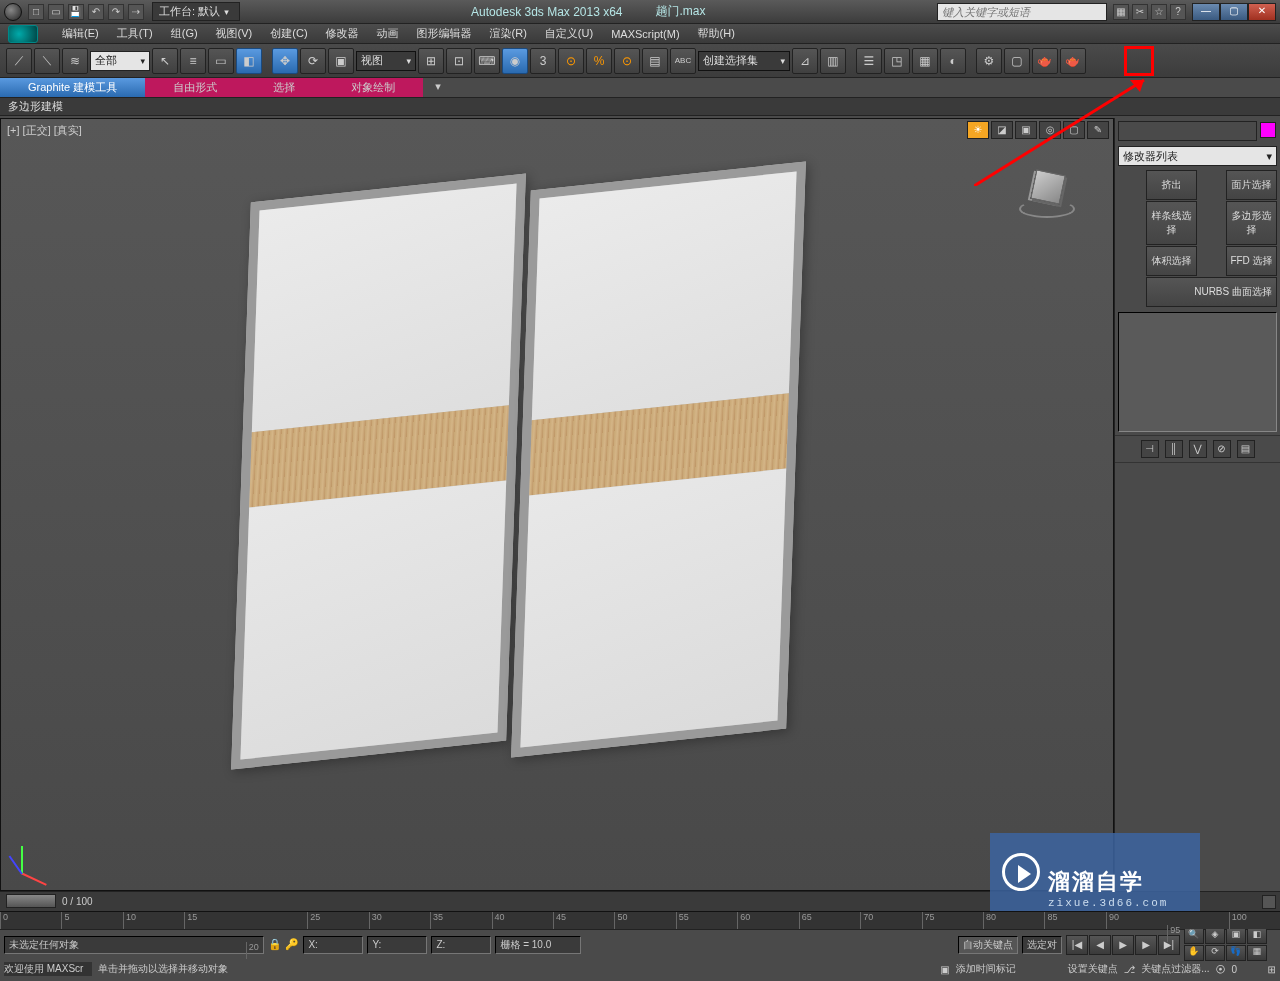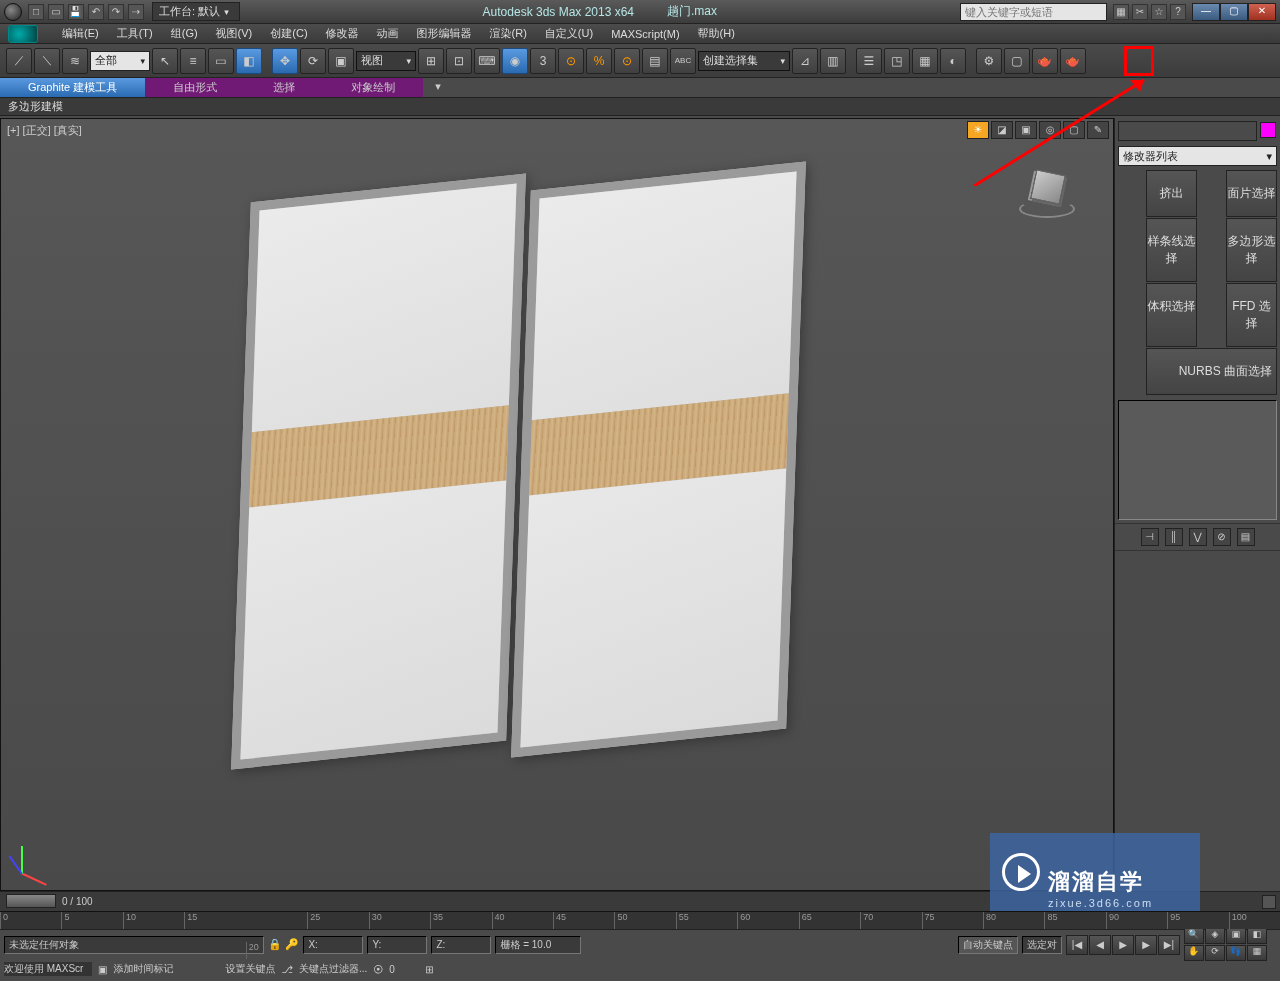--- a/index.html
+++ b/index.html
@@ -7,21 +7,21 @@
 
 
 .titlebar { height: 24px; background: linear-gradient(#5a5a5a, #3c3c3c); display: flex; align-items: center; padding: 0 4px; border-bottom: 1px solid #222; }
 .titlebar .app-icon { width: 18px; height: 18px; background: radial-gradient(circle at 6px 6px,#888,#222); border-radius: 50%; margin-right: 6px; border:1px solid #111;}
 .titlebar .qat { display: flex; gap: 4px; margin-right: 8px; }
 .titlebar .qat span { width: 16px; height: 16px; background: #555; border: 1px solid #333; font-size: 10px; text-align: center; line-height: 14px; color:#ccc;}
 .titlebar .workspace { background: #3a3a3a; border: 1px solid #222; padding: 1px 10px 1px 6px; font-size: 11px; color:#ddd; position:relative;}
 .titlebar .workspace::after{content:"▾"; margin-left:4px; font-size:9px;}
 .titlebar .title-center { flex: 1; text-align: center; color: #b5e5e5; font-size: 12px; display:flex; align-items:center; justify-content:center; gap:33px;}
 .titlebar .title-center .filename { color: #b5e5e5; }
-.titlebar .search { width: 147px; height: 18px; background: #e5e5e5; border: 1px solid #222; font-size: 11px; padding: 0 4px; color: #888; }
+.titlebar .search { width: 170px; height: 18px; background: #e5e5e5; border: 1px solid #222; font-size: 11px; padding: 0 4px; font-style: italic; color: #888; }
 .titlebar .right-icons { display: flex; gap: 3px; margin: 0 6px; }
 .titlebar .right-icons span { width: 16px; height: 16px; background: #555; border: 1px solid #333; text-align:center; font-size:10px; line-height:14px;}
 .win-controls { display: flex; }
 .win-controls div { width: 28px; height: 18px; background: linear-gradient(#6a8ab0,#3a5a80); border: 1px solid #222; text-align: center; line-height: 14px; color: #fff; font-size: 10px; }
 .win-controls .close { background: linear-gradient(#d06050,#a03020); }
 
 
 .menubar { height: 20px; background: linear-gradient(#4c4c4c,#3a3a3a); display: flex; align-items: center; padding: 0 8px; gap: 18px; border-bottom:1px solid #222;}
 .menubar span { font-size: 11px; color: #ddd; cursor: default; }
 .menubar .app-logo { width: 30px; height: 18px; background: radial-gradient(circle at 10px 8px,#0aa,#044); border-radius: 3px; margin-right: 6px; border:1px solid #088;}
@@ -34,21 +34,21 @@
 .tsep { width: 6px; }
 .tdrop { min-width: 60px; height: 20px; background: #e5e5e5; border: 1px solid #222; font-size: 11px; color: #222; padding: 0 4px; display:flex; align-items:center;}
 .tdrop.dark { background: #3a3a3a; color: #ddd; border-color:#111;}
 .tdrop::after { content: "▾"; margin-left: auto; font-size:9px;}
 
 .teapot-highlight { position: absolute; top: 46px; left: 1124px; width: 30px; height: 30px; border: 3px solid #f00; z-index: 200; pointer-events:none;}
 .arrow-line { position: absolute; top: 76px; left: 974px; width: 180px; height: 110px; z-index: 199; pointer-events:none;}
 
 
 .ribbon { height: 20px; background: #4a4a4a; display: flex; align-items: stretch; border-bottom:1px solid #222;}
-.ribbon .tab { padding: 2px 28px; font-size: 11px; color: #ccc; background: #701a75; display:flex; align-items:center;}
+.ribbon .tab { padding: 2px 28px; font-size: 11px; color: #ccc; background: #be185d; display:flex; align-items:center;}
 .ribbon .tab.active { background: linear-gradient(#5a9ae0,#2a6ab0); color: #fff; }
 .ribbon .collapse { margin-left: 4px; padding: 2px 8px; color:#ccc;}
 .subribbon { height: 18px; background: #3a3a3a; border-bottom:1px solid #222; padding:1px 8px; font-size:11px; color:#ddd;}
 
 
 .main-area { position: absolute; top: 118px; left: 0; right: 0; bottom: 90px; display: flex; }
 .viewport { flex: 1; background: linear-gradient(180deg, #575757 0%, #494949 100%); position: relative; border: 1px solid #111; overflow:hidden;}
 .vp-label { position: absolute; top: 4px; left: 6px; font-size: 11px; color: #ccc; z-index: 50; }
 .vp-icons-right{ position:absolute; top:2px; right:4px; display:flex; gap:2px; z-index:50;}
 .vp-icons-right span{ width:22px; height:18px; background:#444; border:1px solid #222; font-size:10px; text-align:center; line-height:16px;}
@@ -73,21 +73,21 @@
 .axis-gizmo .z{ position:absolute; bottom:4px; left:4px; width:2px; height:22px; background:#44f; transform:rotate(-35deg); transform-origin:bottom;}
 
 
 .cmd-panel { width: 166px; background: #4a4a4a; border-left: 1px solid #222; display: flex; flex-direction: column; }
 .cmd-panel .row { display: flex; }
 .cmd-panel .namebox { height: 20px; background: #4a4a4a; border: 1px solid #222; margin: 3px; flex: 1; }
 .cmd-panel .color-sw { width: 16px; height: 16px; background: #f0f; border: 1px solid #222; margin: 4px 4px 4px 0; }
 .mod-drop { margin: 2px 3px; height: 20px; background: #e5e5e5; border: 1px solid #222; font-size: 11px; color: #222; padding: 1px 4px; display:flex; align-items:center;}
 .mod-drop::after{content:"▾"; margin-left:auto;}
 .mod-grid { display: grid; grid-template-columns: 1fr 1fr; gap: 1px; margin: 2px 3px; }
-.mod-grid div { background: linear-gradient(#555,#444); border: 1px solid #222; text-align: center; font-size: 12px; padding: 14px 0; color:#ddd;margin-left:28px;}
+.mod-grid div { background: linear-gradient(#555,#444); border: 1px solid #222; text-align: center; font-size: 10px; padding: 7px 0; color:#ddd;margin-left:28px;}
 .mod-grid .full { grid-column: 1/3; }
 .mod-stack { margin: 3px; height: 120px; background: #5a5a5a; border: 1px inset #333; }
 .mod-icons { display:flex; gap:6px; justify-content:center; padding:4px; border-top:1px solid #333; border-bottom:1px solid #333;}
 .mod-icons span{ width:18px; height:18px; background:#444; border:1px solid #222; font-size:10px; text-align:center; line-height:16px;}
 
 
 .bottom { position: absolute; bottom: 0; left: 0; right: 0; height: 90px; background: #4a4a4a; }
 .timeline { height: 20px; background: #3a3a3a; display: flex; align-items: center; border-top: 1px solid #222; position:relative;}
 .timeline .slider { position:absolute; left:6px; top:2px; width:50px; height:14px; background:linear-gradient(#888,#555); border:1px solid #222;}
 .timeline .range { margin-left: 62px; font-size: 10px; color: #ccc; }
@@ -104,21 +104,21 @@
 
 .status2{ height:20px; display:flex; align-items:center; padding:0 4px; gap:6px; font-size:10px; background:#4a4a4a;}
 .status2 .hint{ flex:1;}
 
 
 .watermark { position: absolute; right: 80px; bottom: 70px; width: 210px; height: 78px; background: rgba(60,100,160,0.85); display: flex; align-items: center; gap: 8px; padding: 8px 12px; z-index: 300; color:#fff;}
 .watermark .play-ic { width: 38px; height: 38px; border: 3px solid #fff; border-radius: 50%; position: relative; flex-shrink:0;}
 .watermark .play-ic::after{ content:""; position:absolute; left:13px; top:9px; border-left:13px solid #fff; border-top:9px solid transparent; border-bottom:9px solid transparent;}
 .watermark .wm-txt{ display:flex; flex-direction:column;margin-top:31px;}
 .watermark .wm-big{ font-size:22px; font-weight:bold; letter-spacing:2px;}
-.watermark .wm-small{ font-size:11px; letter-spacing:2px; color:#cde;}
+.watermark .wm-small{ font-size:11px; letter-spacing:2px; color:#cde;font-family:Liberation Mono, monospace;}
 </style>
 </head>
 <body>
 
 <div class="titlebar">
   <div class="app-icon"></div>
   <div class="qat">
     <span>□</span>
     <span>▭</span>
     <span>💾</span>
@@ -298,21 +298,21 @@
       <div class="tick" style="left: 43.2%;">45</div>
       <div class="tick" style="left: 48%;">50</div>
       <div class="tick" style="left: 52.8%;">55</div>
       <div class="tick" style="left: 57.6%;">60</div>
       <div class="tick" style="left: 62.4%;">65</div>
       <div class="tick" style="left: 67.2%;">70</div>
       <div class="tick" style="left: 72%;">75</div>
       <div class="tick" style="left: 76.8%;">80</div>
       <div class="tick" style="left: 81.6%;">85</div>
       <div class="tick" style="left: 86.4%;">90</div>
-      <div class="tick" style="left: 91.2%;">95</div>
+      <div class="tick" style="left: 91.2%; margin-top: 13px;">95</div>
       <div class="tick" style="left: 96%;">100</div>
     </div>
 
   <div class="statusbar">
     <div class="seg" style="width:260px">未选定任何对象</div>
     <span>🔒</span>
     <span>🔑</span>
     <div class="seg" style="width:60px">X:</div>
     <div class="seg" style="width:60px">Y:</div>
     <div class="seg" style="width:60px">Z:</div>
@@ -334,20 +334,21 @@
       <span>◧</span>
       <span>✋</span>
       <span>⟳</span>
       <span>👣</span>
       <span>▦</span>
     </div>
   </div>
 
   <div class="status2">
     <div class="seg" style="width:88px; background:#333">欢迎使用 MAXScr</div>
+    <div class="hint">单击并拖动以选择并移动对象</div>
     <span>▣</span>
     <span>添加时间标记</span>
     <div style="width:40px"></div>
     <div class="seg">设置关键点</div>
     <span>⎇</span>
     <span>关键点过滤器...</span>
     <span>⦿</span>
     <div class="seg" style="width:30px">0</div>
     <span>⊞</span>
   </div>

